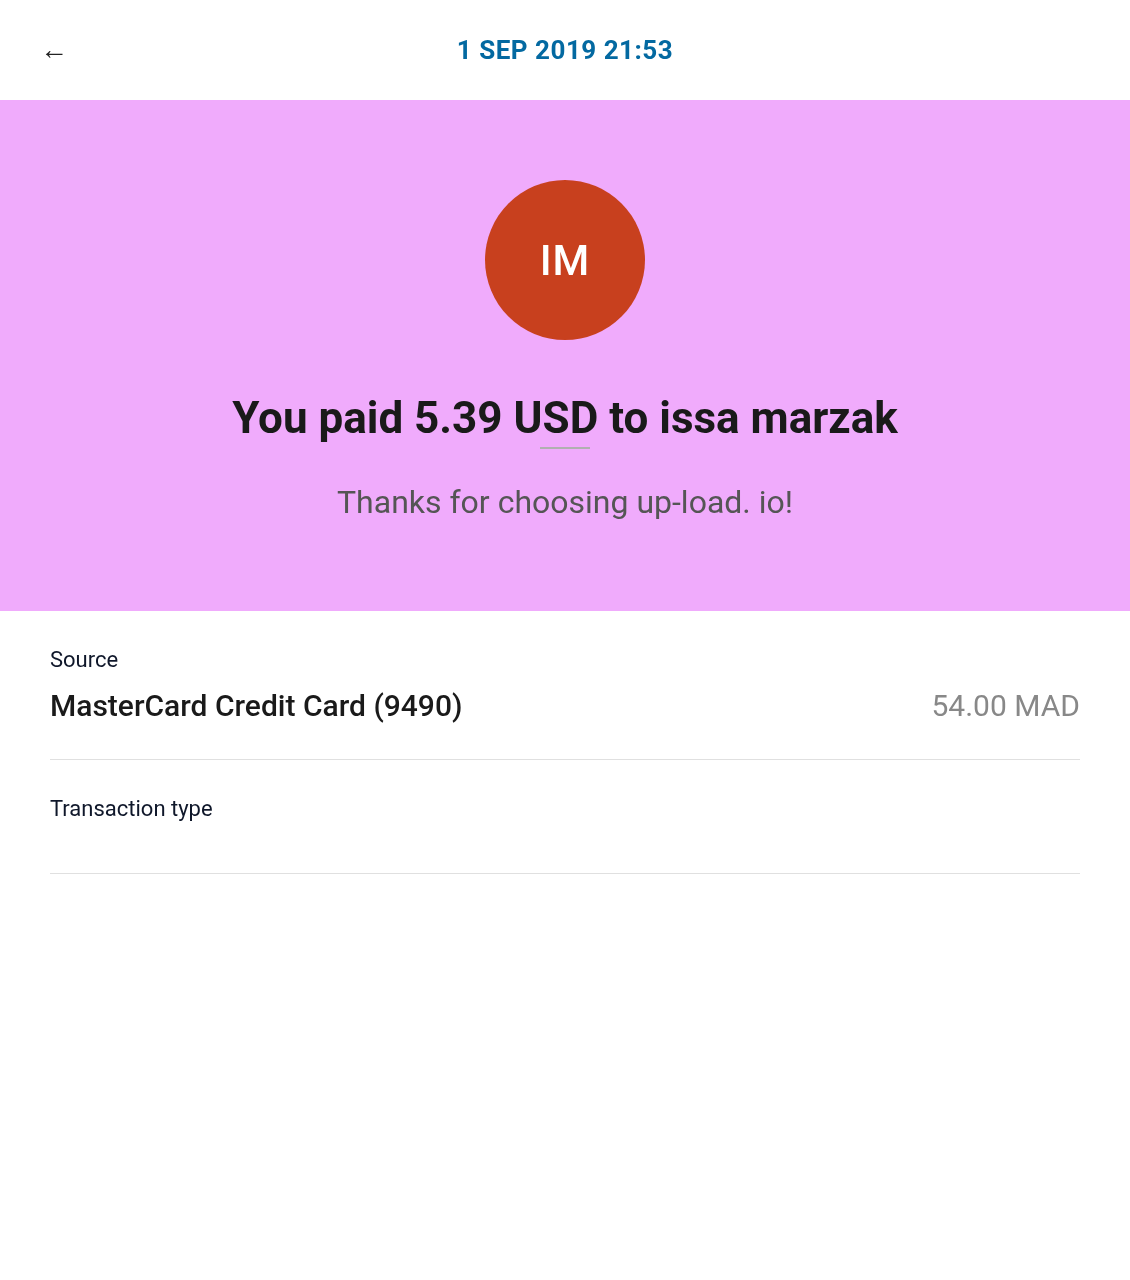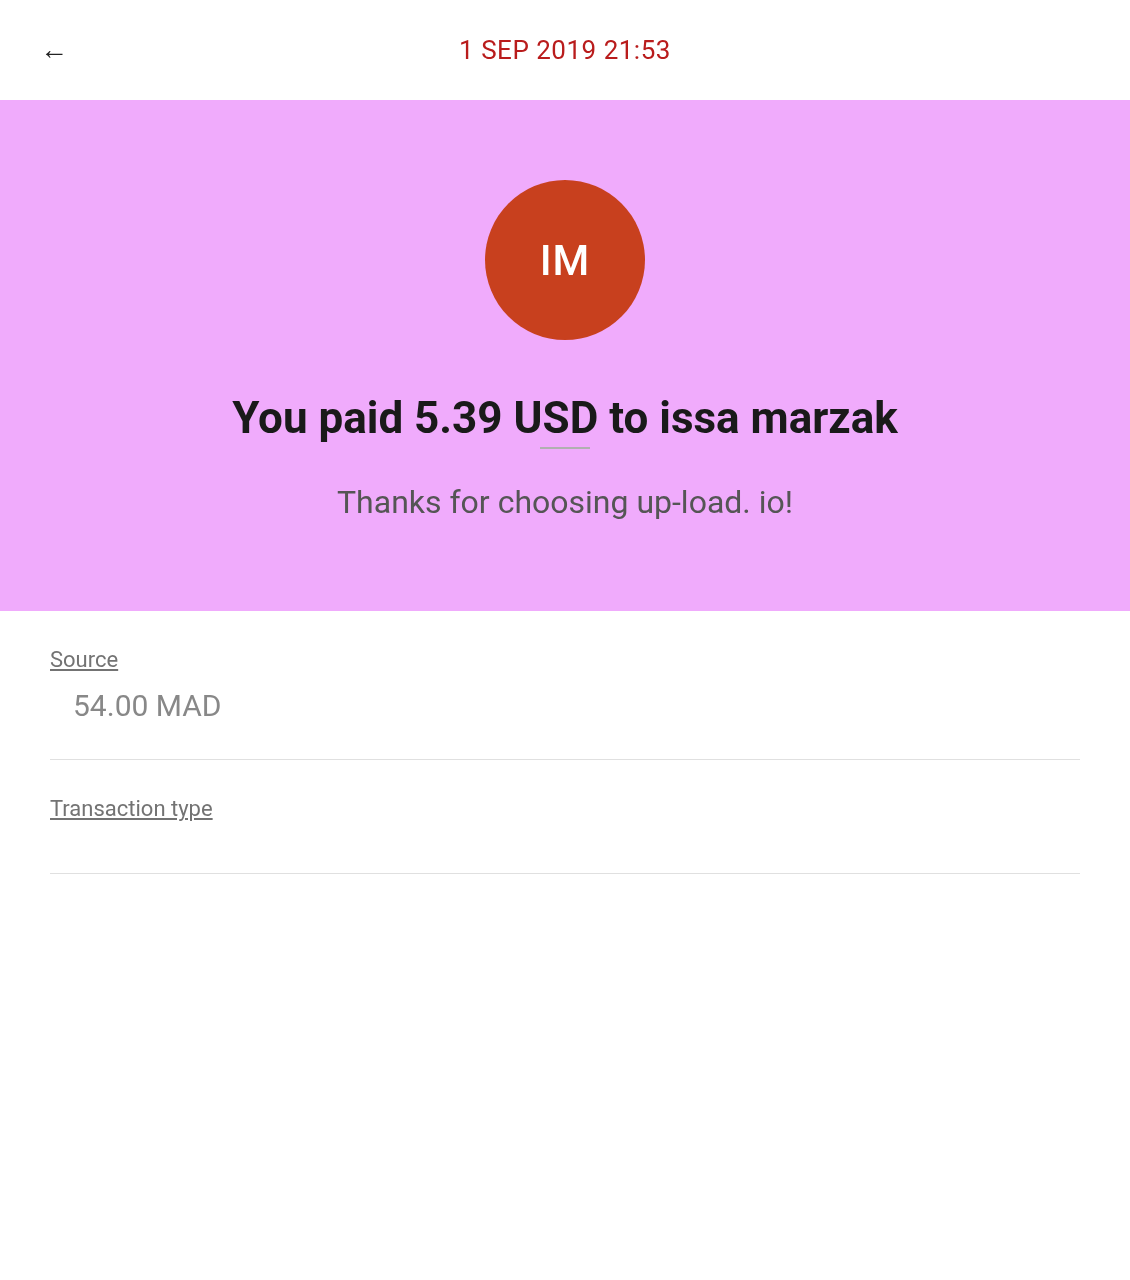--- a/index.html
+++ b/index.html
@@ -34,22 +34,22 @@
       font-size: 28px;
       color: #222;
       cursor: pointer;
       background: none;
       border: none;
       line-height: 1;
     }
 
     .header-date {
       font-size: 26px;
-      font-weight: 400;
-      color: #b91c1c;
+      font-weight: 700;
+      color: #0369a1;
       letter-spacing: 0.5px;
     }
 
     
     .hero-section {
       background: #f0abfc;
       display: flex;
       flex-direction: column;
       align-items: center;
       padding: 80px 60px 90px;
@@ -101,24 +101,23 @@
       padding: 0 50px;
     }
 
     .detail-item {
       padding: 36px 0;
       border-bottom: 1px solid #e0e0e0;
     }
 
     .detail-label {
       font-size: 22px;
-      color: #737373;
+      color: #0f172a;
       font-weight: 400;
       margin-bottom: 16px;
-      text-decoration: underline;
     }
 
     .detail-row {
       display: flex;
       justify-content: space-between;
       align-items: center;
     }
 
     .detail-value {
       font-size: 30px;
@@ -148,20 +147,21 @@
   <h1 class="payment-title">You paid 5.39 USD to issa marzak</h1>
   <div class="divider-line"></div>
   <p class="thank-you-text">Thanks for choosing up-load. io!</p>
 </div>
 
 <div class="details-section">
 
   <div class="detail-item">
     <div class="detail-label">Source</div>
     <div class="detail-row">
+      <span class="detail-value">MasterCard Credit Card (9490)</span>
       <span class="detail-amount">54.00 MAD</span>
     </div>
   </div>
 
   <div class="detail-item">
     <div class="detail-label">Transaction type</div>
   </div>
 
 </div>
 

